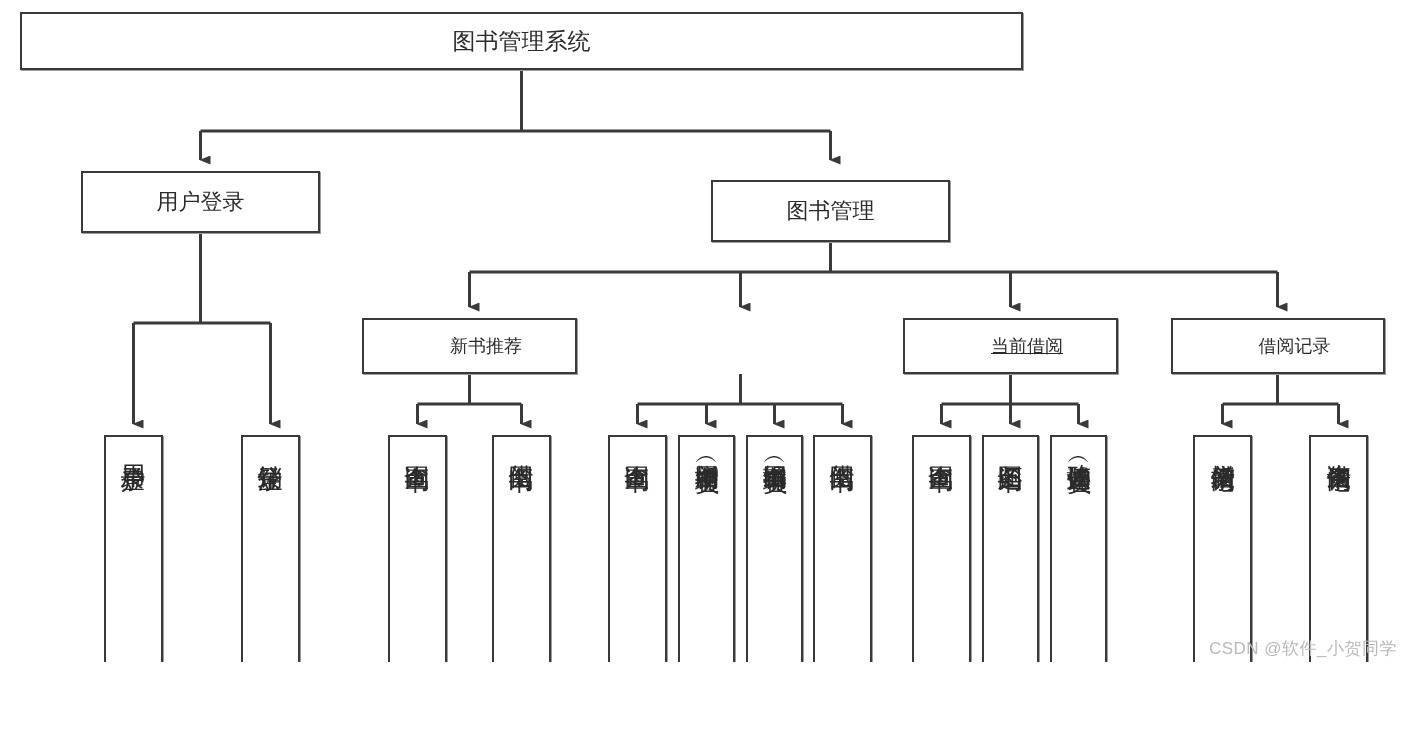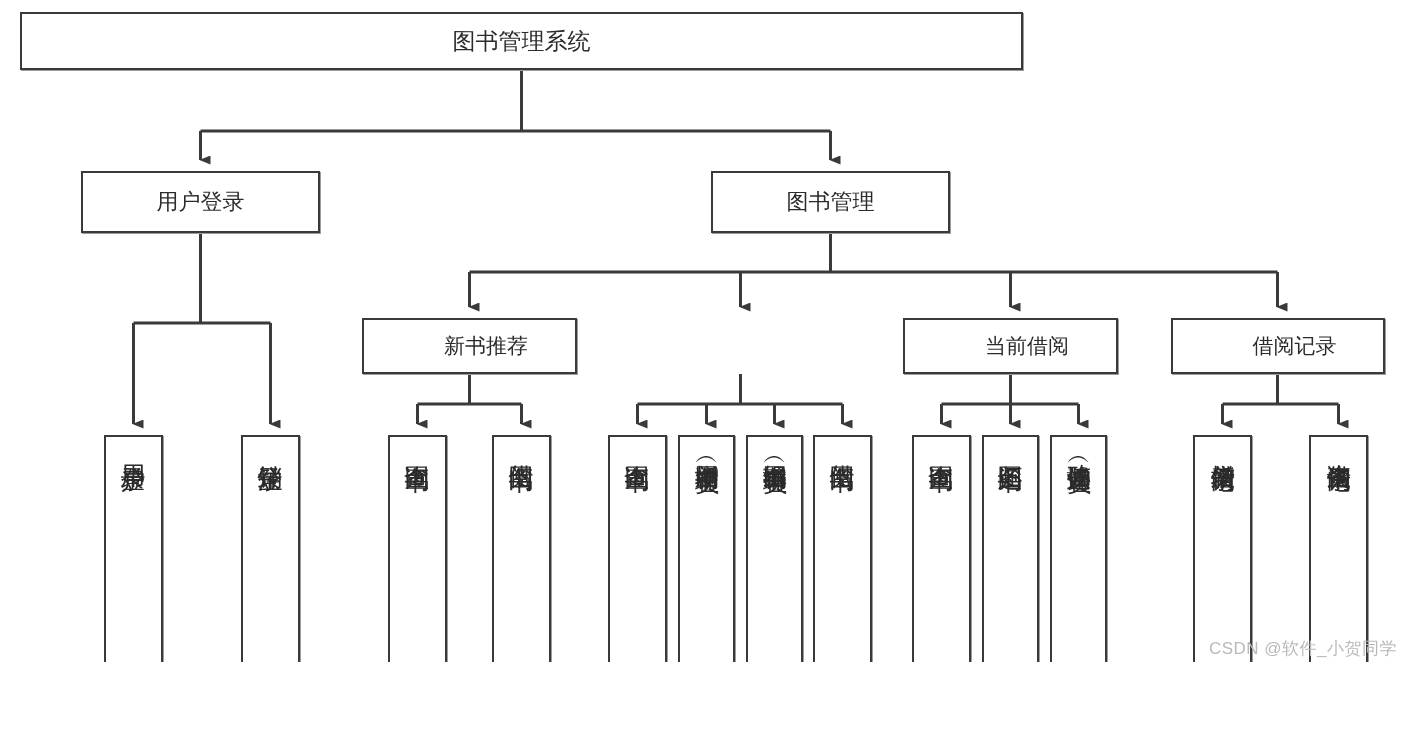--- a/index.html
+++ b/index.html
@@ -45,21 +45,21 @@
     line-height: 1.25;
     white-space: nowrap;
   }
   .node.root .node-label {
     font-size: 23px;
   }
   .node.level2 .node-label {
     font-size: 22px;
   }
   .node.level3 .node-label {
-    font-size: 21px;
+    font-size: 18px;
     margin-left: 33px;
   }
   .node.leaf {
     align-items: flex-start;
     padding-top: 8px;
   }
   .node.leaf .node-label {
     writing-mode: vertical-rl;
     text-orientation: upright;
     font-size: 25px;
@@ -140,28 +140,28 @@
     </g>
   </svg>
 
   <div class="node root" style="left:20px; top:12px; width:1003px; height:58px;">
     <span class="node-label">图书管理系统</span>
   </div>
 
   <div class="node level2" style="left:81px; top:171px; width:239px; height:62px;">
     <span class="node-label">用户登录</span>
   </div>
-  <div class="node level2" style="left:711px; top:171px; width:239px; height:62px;">
+  <div class="node level2" style="left:711px; top:180px; width:239px; height:62px;">
     <span class="node-label">图书管理</span>
   </div>
 
   <div class="node level3" style="left:362px; top:318px; width:215px; height:56px;">
     <span class="node-label">新书推荐</span>
   </div>
-  <div class="node level3" style="left:903px; top:318px; width:215px; height:56px;">
+  <div class="node level3" style="left:903px; top:318px; width:215px; height:56px;text-decoration:underline;">
     <span class="node-label">当前借阅</span>
   </div>
   <div class="node level3" style="left:1171px; top:318px; width:214px; height:56px;">
     <span class="node-label">借阅记录</span>
   </div>
 
   <div class="node leaf" style="left:104px; top:435px; width:59px; height:298px;">
     <span class="node-label">用户登录</span>
   </div>
   <div class="node leaf" style="left:241px; top:435px; width:59px; height:298px;">

